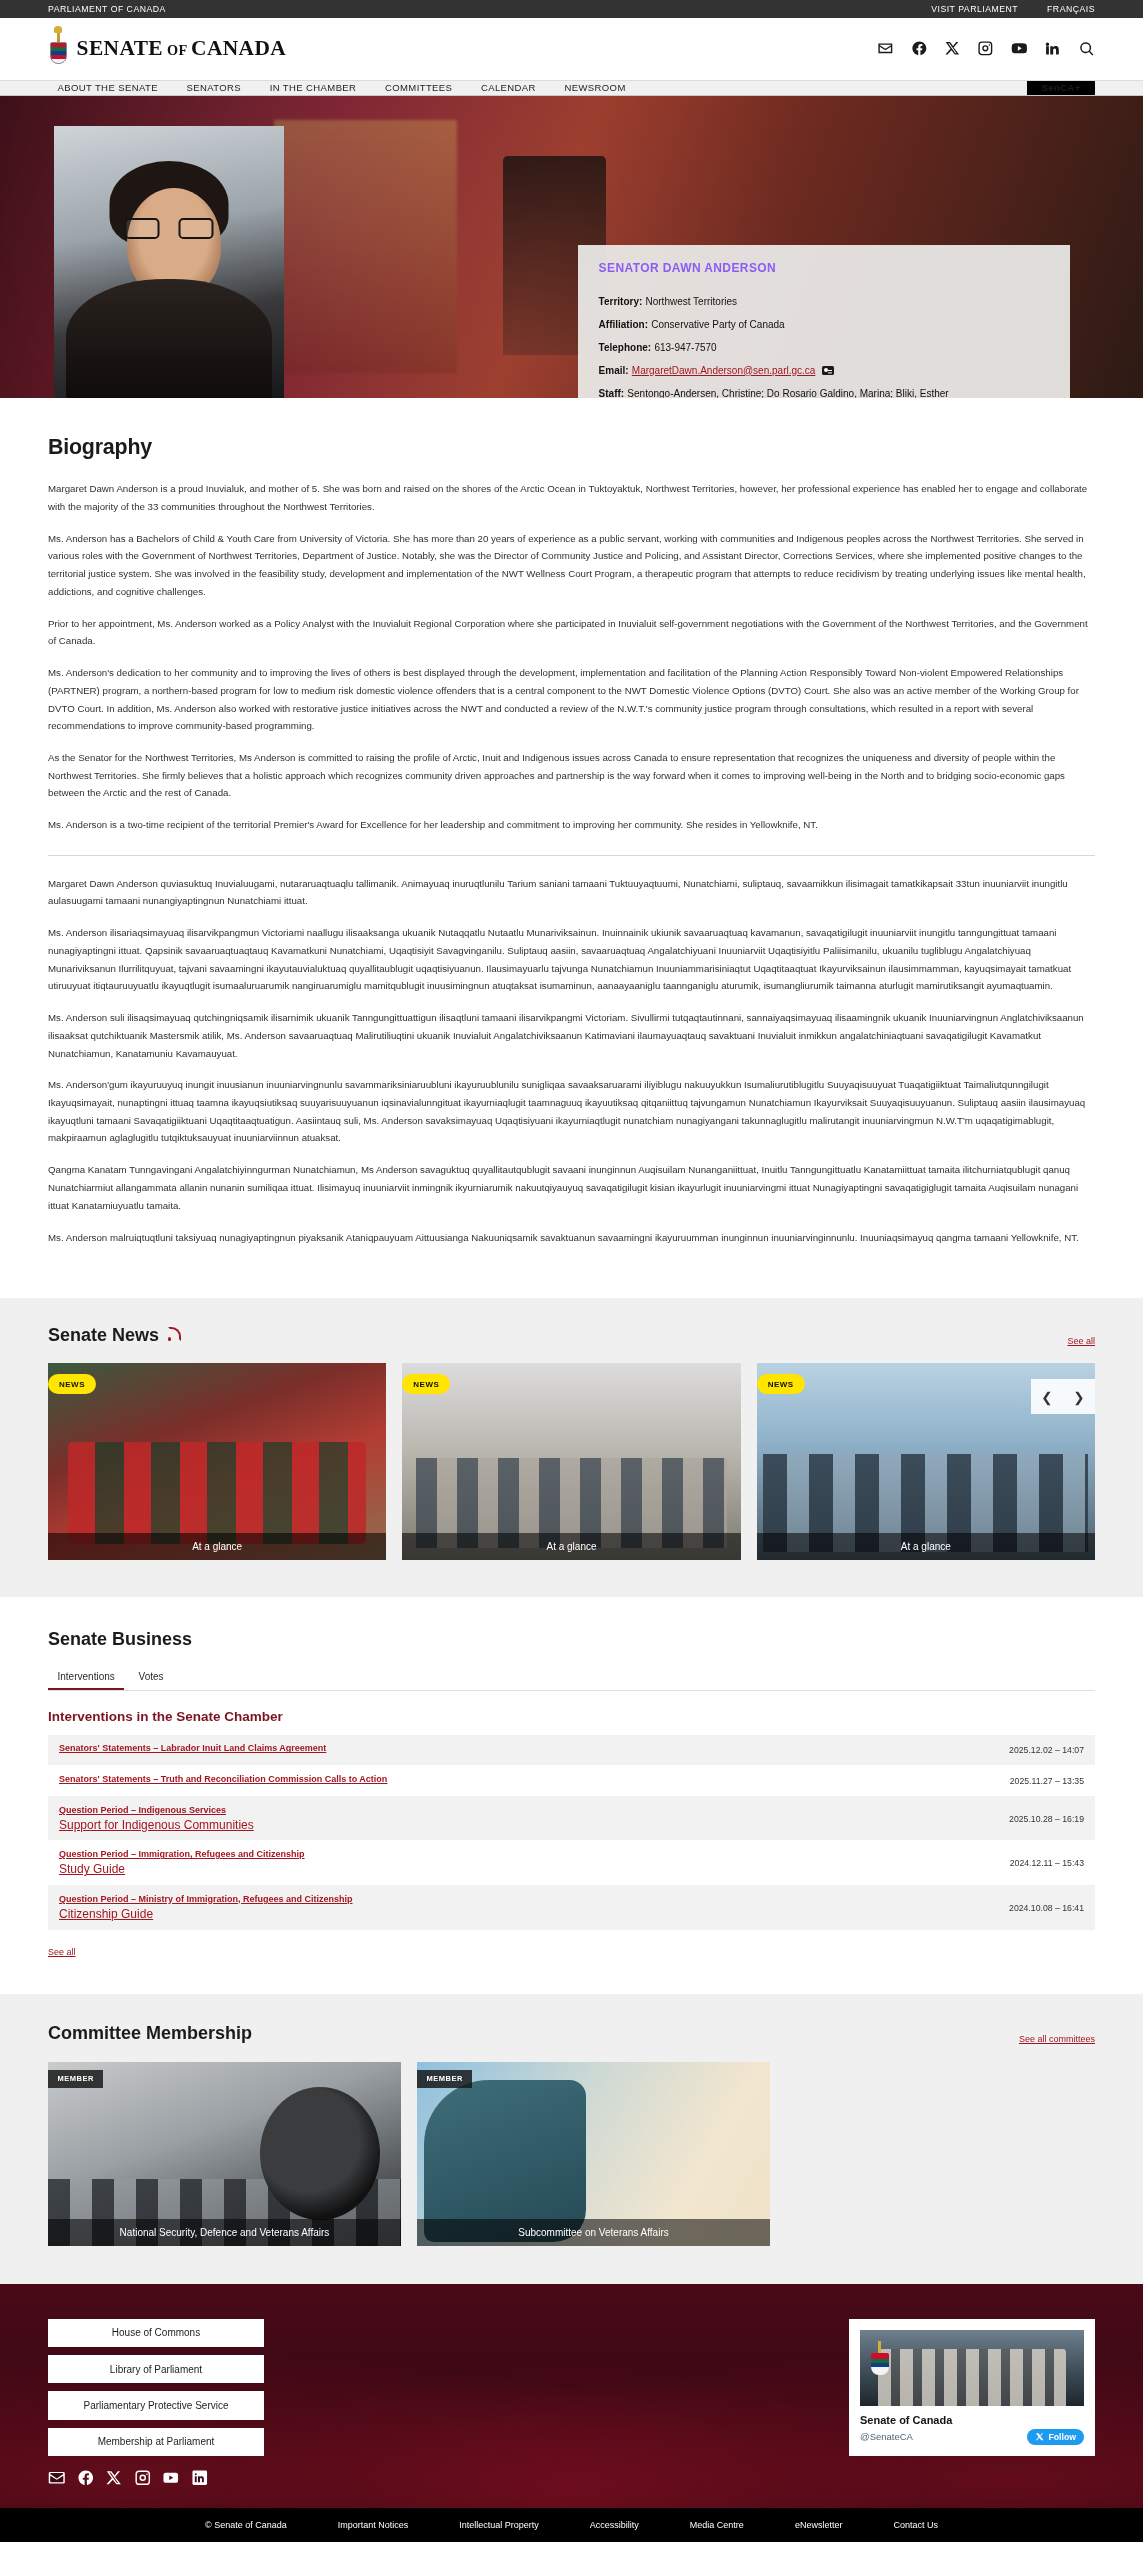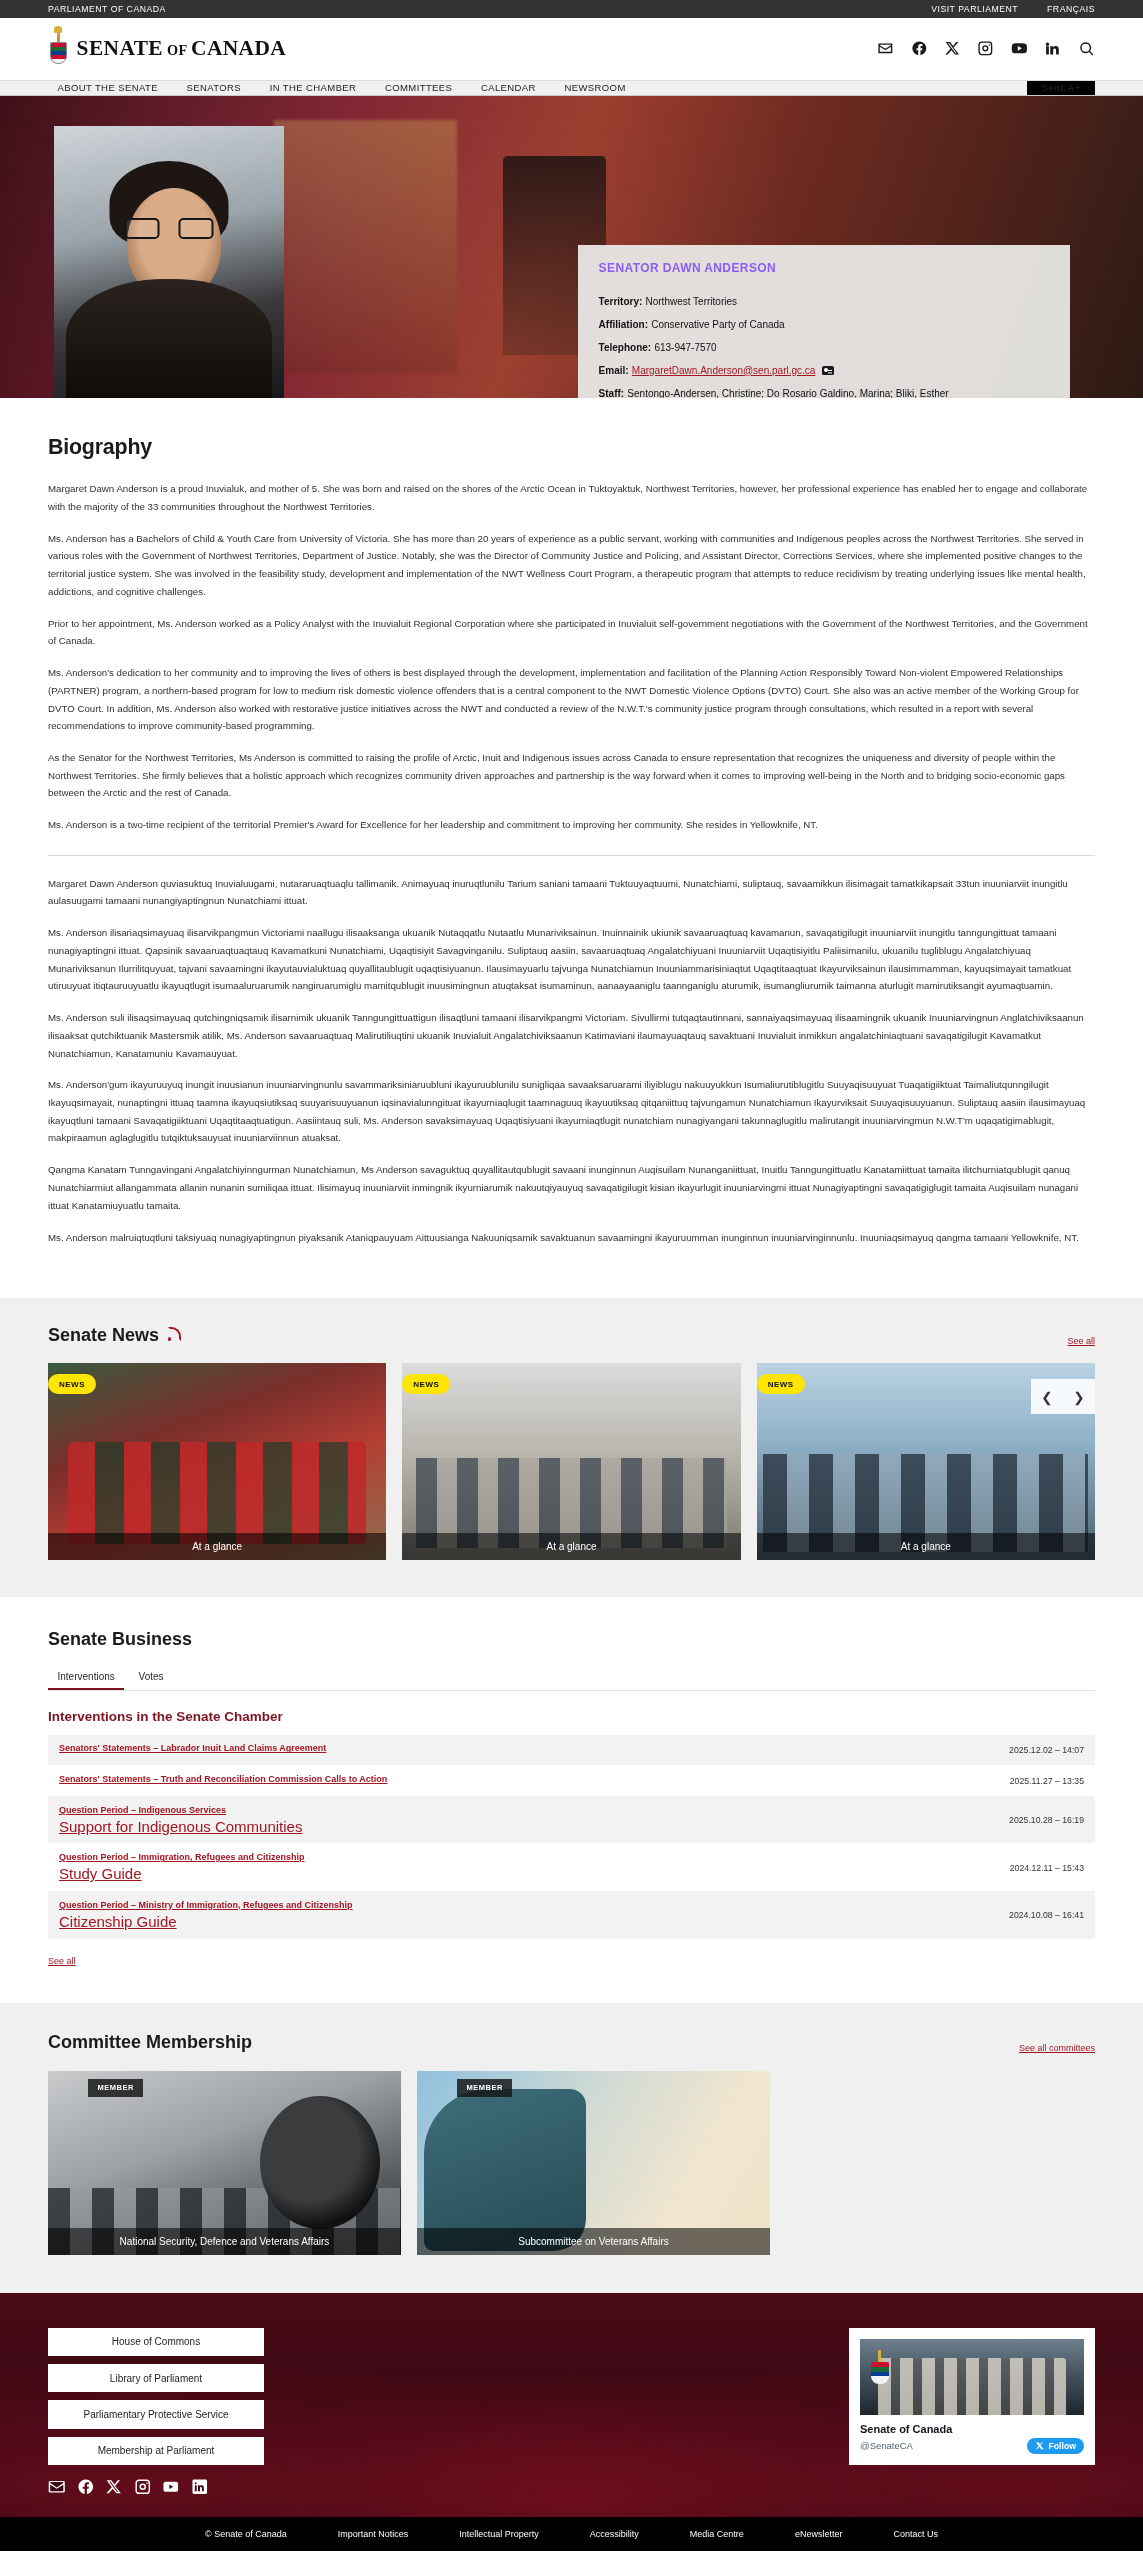--- a/index.html
+++ b/index.html
@@ -327,21 +327,21 @@
     font-weight: 700;
     text-decoration: underline;
     display: inline-block;
     margin-bottom: 3.2px;
   }
   .iv-sub {
     display: block;
     color: #a31621;
     text-decoration: underline;
     font-weight: 400;
-    font-size: 15px;
+    font-size: 12px;
   }
   .iv-date { color: #333; font-size: 8.7px; white-space: nowrap; padding-top: 0.8px; }
   .biz-seeall { display:inline-block; margin-top: 17.5px; font-size: 9px; color:#a31621; text-decoration: underline; }
 
   
   .cm-section { background: #f0f0f0; padding: 29px 48px 38px 48px; }
   .cm-grid { display: flex; gap: 16px; }
   .cm-card { position: relative; width: 353px; height: 184px; overflow: hidden; }
   .cm-card .img { position: absolute; inset: 0; }
   .cm1 .img { background: linear-gradient(160deg,#c9cbcc 0%, #9aa0a4 40%, #55595c 75%, #2a2c2e 100%); }
@@ -361,21 +361,20 @@
     border-radius: 40% 10% 20% 6%;
   }
   .badge-member {
     position: absolute; left: 0; top: 8px;
     background: rgba(20,20,20,.82);
     color: #fff;
     font-size: 7.5px;
     font-weight: 700;
     letter-spacing: 0.5px;
     padding: 4.8px 9.5px;
-    margin-left: 40px;
   }
   .cm-caption {
     position: absolute; left: 0; right: 0; bottom: 0;
     background: rgba(0,0,0,.55);
     color: #fff;
     font-size: 10px;
     text-align: center;
     padding: 8px 9.5px;
   }
 

